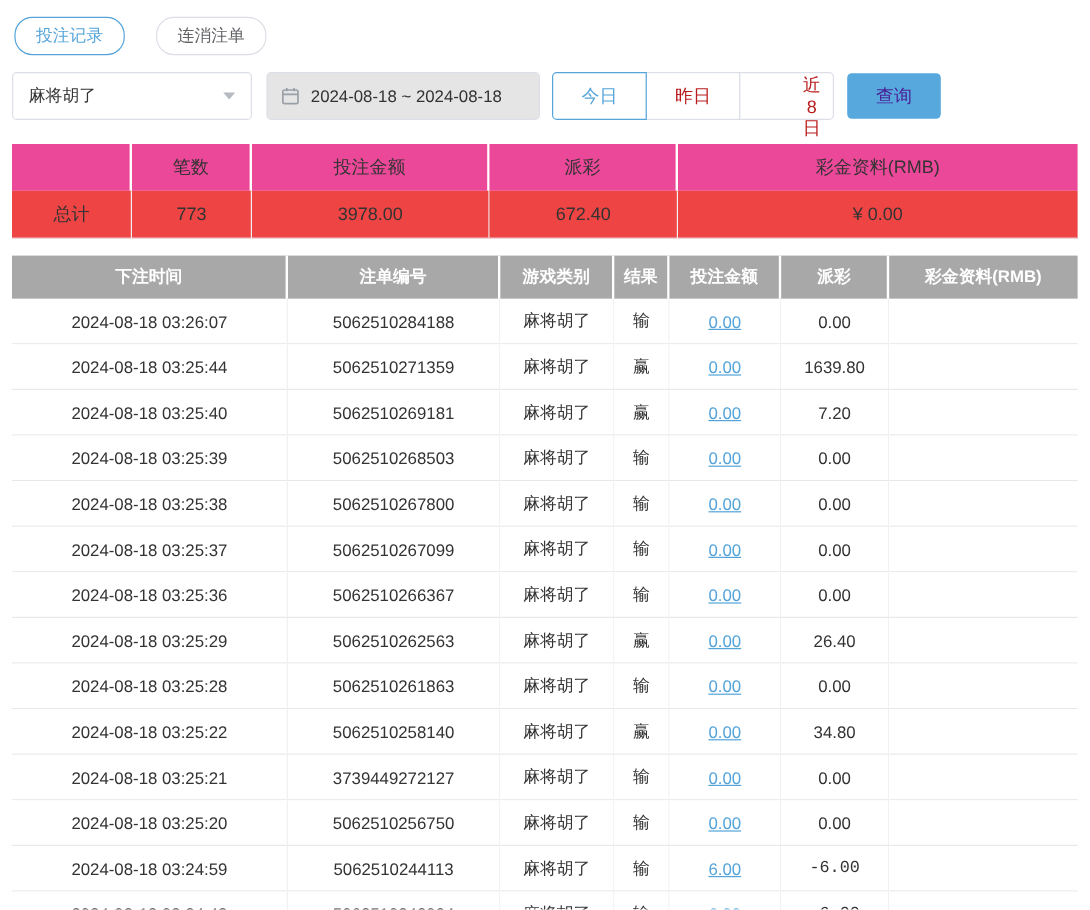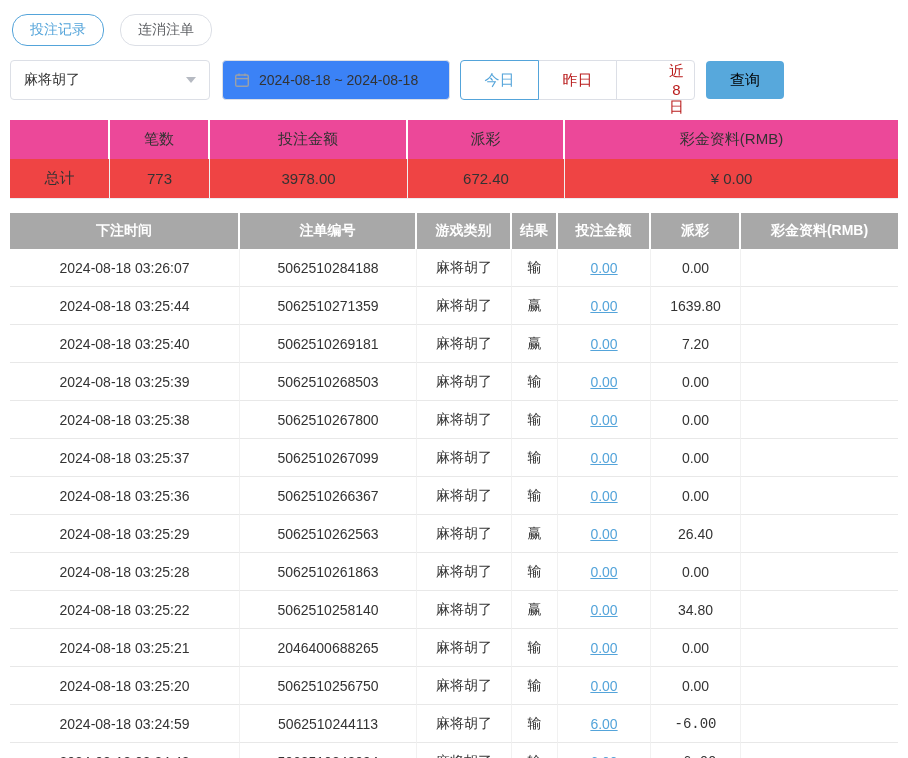--- a/index.html
+++ b/index.html
@@ -7,21 +7,21 @@
   body {
     width: 908px; height: 758px; overflow: hidden;
     background: #ffffff;
     font-family: "Liberation Sans", sans-serif;
     color: #333333;
     font-size: 14px;
   }
   .page { padding: 12px 10px 0 10px; }
 
   
-  .tabs-row { display: flex; gap: 16px; margin: 2px 0 14px 2px; }
+  .tabs-row { display: flex; gap: 26px; margin: 2px 0 14px 2px; }
   .tab {
     height: 32px; padding: 0 17px; background: #fff;
     border: 1px solid #dcdfe6; border-radius: 15px;
     color: #606266; font-size: 14px; cursor: pointer;
     font-family: "Liberation Sans", sans-serif;
   }
   .tab.active { border-color: #54a4da; color: #54a4da; }
 
   
   .filter-row { display: flex; align-items: center; margin-bottom: 20px; }
@@ -32,36 +32,36 @@
   }
   .caret {
     width: 0; height: 0;
     border-left: 5px solid transparent; border-right: 5px solid transparent;
     border-top: 6px solid #b6bac2;
   }
   .date-picker {
     margin-left: 12px; width: 228px; height: 40px;
     border: 1px solid #dcdfe6; border-radius: 4px;
     display: flex; align-items: center; gap: 9px; padding: 0 11px;
-    background: #3b82f6; cursor: pointer;
+    background: #e5e5e5; cursor: pointer;
   }
   .btn-group { display: flex; margin-left: 10px; }
   .btn-group button {
     width: 79px; height: 40px; background: #fff;
     border: 1px solid #dcdfe6; color: #b91c1c; font-size: 15px;
     margin-left: -1px; cursor: pointer; position: relative;
     font-family: "Liberation Sans", sans-serif;
   }
   .btn-group button:first-child { margin-left: 0; border-radius: 4px 0 0 4px; }
   .btn-group button:last-child { border-radius: 0 4px 4px 0; padding-left: 48px; }
   .btn-group button.active { border-color: #54a4da; color: #54a4da; z-index: 1; }
   .search-btn {
     margin-left: 11px; width: 78px; height: 38px;
     background: #57a8dc; border: none; border-radius: 4px;
-    color: #000000; font-size: 15px; cursor: pointer;
+    color: #4c1d95; font-size: 15px; cursor: pointer;
     font-family: "Liberation Sans", sans-serif;
   }
 
   
   .summary-table {
     width: 888px; border-collapse: separate; border-spacing: 0;
     table-layout: fixed; margin-bottom: 14px; font-size: 15px;
   }
   .summary-table th {
     background: #ec4899; height: 39px; font-weight: normal;
@@ -276,21 +276,21 @@
     <td>5062510258140</td>
     <td>麻将胡了</td>
     <td>赢</td>
     <td><a class="bet-link">0.00</a></td>
     <td>34.80</td>
     <td></td>
   </tr>
 
   <tr>
     <td>2024-08-18 03:25:21</td>
-    <td>2046400688265</td>
+    <td>3739449272127</td>
     <td>麻将胡了</td>
     <td>输</td>
     <td><a class="bet-link">0.00</a></td>
     <td>0.00</td>
     <td></td>
   </tr>
 
   <tr>
     <td>2024-08-18 03:25:20</td>
     <td>5062510256750</td>

